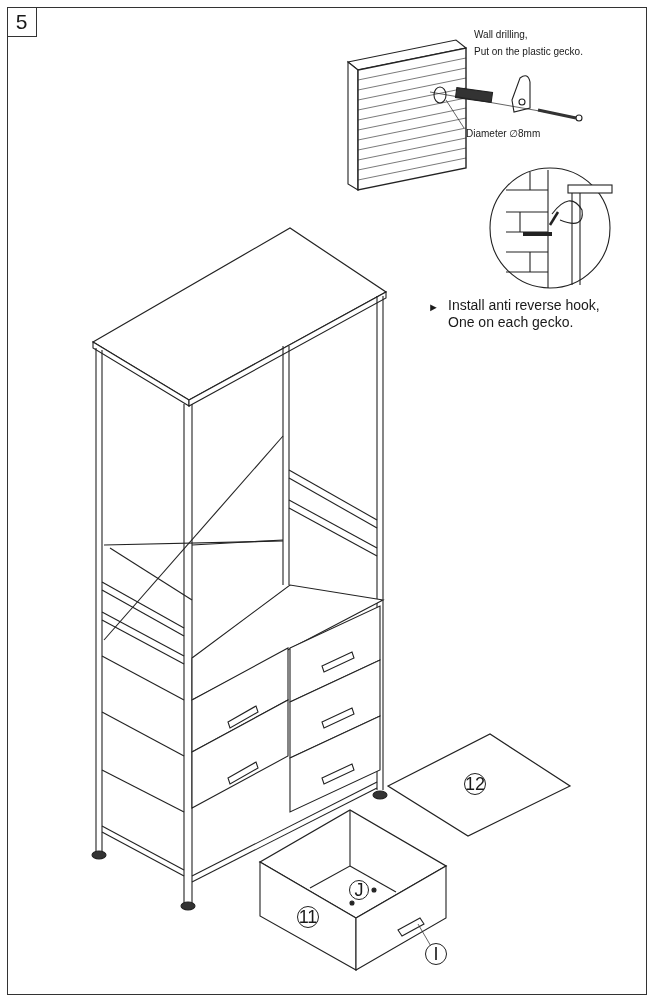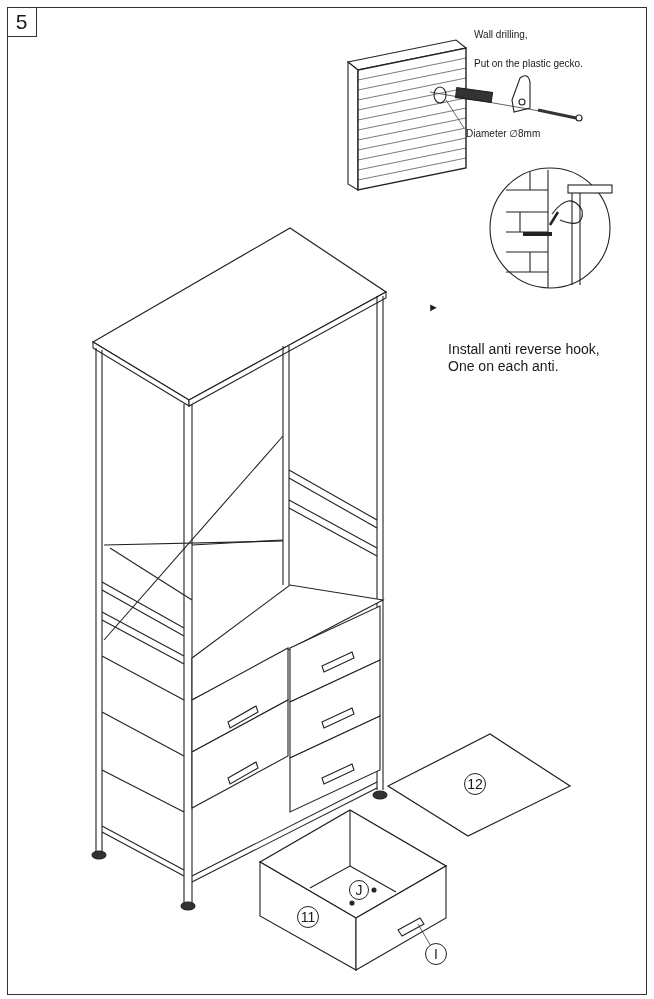--- a/index.html
+++ b/index.html
@@ -2,23 +2,23 @@
 <html><head>
 <meta charset="utf-8">
 <style>
   html, body { margin: 0; padding: 0; background: #ffffff; }
   body { width: 654px; height: 999px; position: relative; overflow: hidden; font-family: "Liberation Sans", sans-serif; color: #1a1a1a; }
   .frame { position: absolute; left: 7px; top: 7px; width: 640px; height: 988px; border: 1.5px solid #333; box-sizing: border-box; }
   .step-box { position: absolute; left: 7px; top: 7px; width: 30px; height: 30px; border-right: 1.5px solid #333; border-bottom: 1.5px solid #333; box-sizing: border-box; display: flex; align-items: center; justify-content: center; font-size: 21px; }
   .lbl { position: absolute; font-size: 10px; line-height: 17px; white-space: nowrap; }
   .note { position: absolute; left: 428px; top: 297px; font-size: 14px; line-height: 17px; }
   .note .arrow { position: absolute; left: 0; top: 2px; font-size: 11px; }
-  .note .txt { position: absolute; left: 20px; top: 0; white-space: nowrap; margin-top: 44px; }
+  .note .txt { position: absolute; left: 20px; top: 0; white-space: nowrap; }
   svg { position: absolute; left: 0; top: 0; }
-  .part-num { position: absolute; font-size: 14px; width: 22px; height: 22px; border: 1.2px solid #222; border-radius: 50%; display: flex; align-items: center; justify-content: center; box-sizing: border-box; background: #fff; }
+  .part-num { position: absolute; font-size: 18px; width: 22px; height: 22px; border: 1.2px solid #222; border-radius: 50%; display: flex; align-items: center; justify-content: center; box-sizing: border-box; background: #fff; }
 </style>
 </head>
 <body>
 
 <div class="frame"></div>
 <div class="step-box">
     <span>5</span>
   </div>
 
 <svg width="654" height="999" fill="none" stroke="#222" stroke-width="1.1">
@@ -134,25 +134,25 @@
     <polyline points="350,810 350,866 310,888"></polyline>
     <line x1="350" y1="866" x2="396" y2="892"></line>
     <path d="M398,930 L420,918 L424,924 L402,936 Z" fill="#fff"></path>
     <line x1="418" y1="924" x2="432" y2="948" stroke-width="0.7"></line>
     <circle cx="352" cy="903" r="2" fill="#222"></circle>
     <circle cx="374" cy="890" r="2" fill="#222"></circle>
   </g>
 </svg>
 
 <div class="lbl" style="left:474px; top:26px;">Wall drilling,</div>
-<div class="lbl" style="left:474px; top:43px;margin-top:12px;">Put on the plastic gecko.</div>
+<div class="lbl" style="left:474px; top:43px;">Put on the plastic gecko.</div>
 <div class="lbl" style="left:466px; top:125px;text-align:center;">Diameter ∅8mm</div>
 
 <div class="note">
   <span class="arrow">►</span>
   <span class="txt">Install anti reverse hook,</span>
-  <span class="txt" style="top:17px">One on each anti.</span>
+  <span class="txt" style="top:17px">One on each gecko.</span>
 </div>
 
 <div class="part-num" style="left:464px; top:773px;">12</div>
 <div class="part-num" style="left:297px; top:906px;text-align:right;">11</div>
 <div class="part-num" style="left:349px; top:880px; width:20px; height:20px;">J</div>
 <div class="part-num" style="left:425px; top:943px;">I</div>
 
 </body></html>

